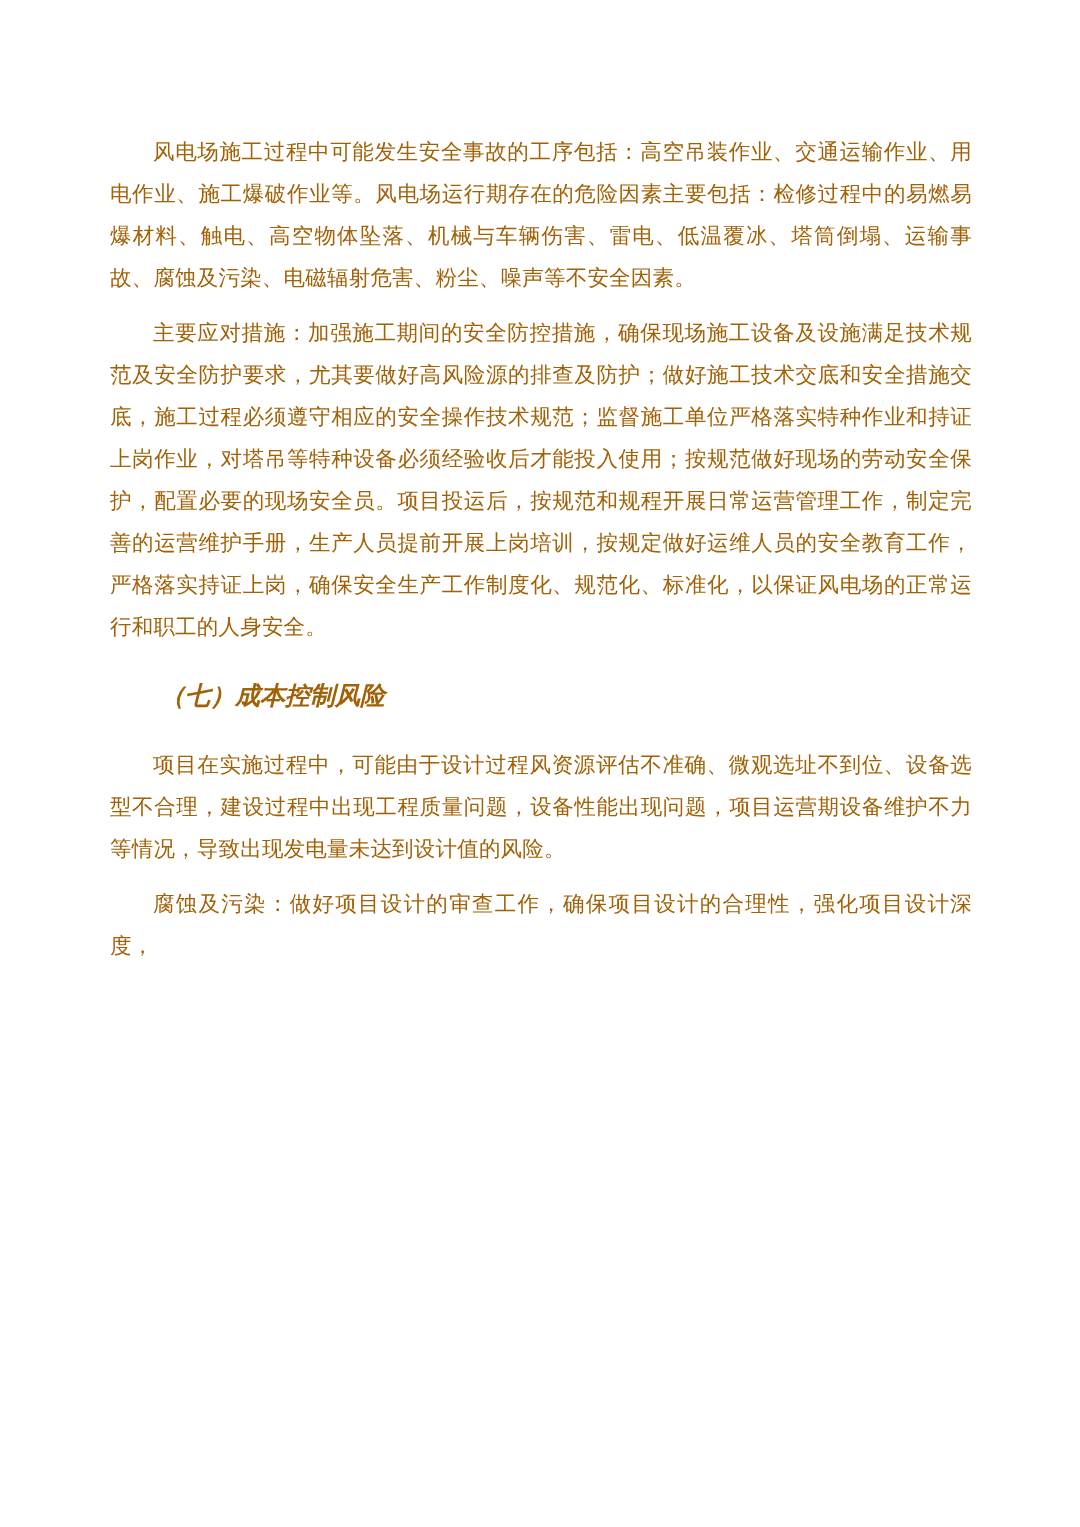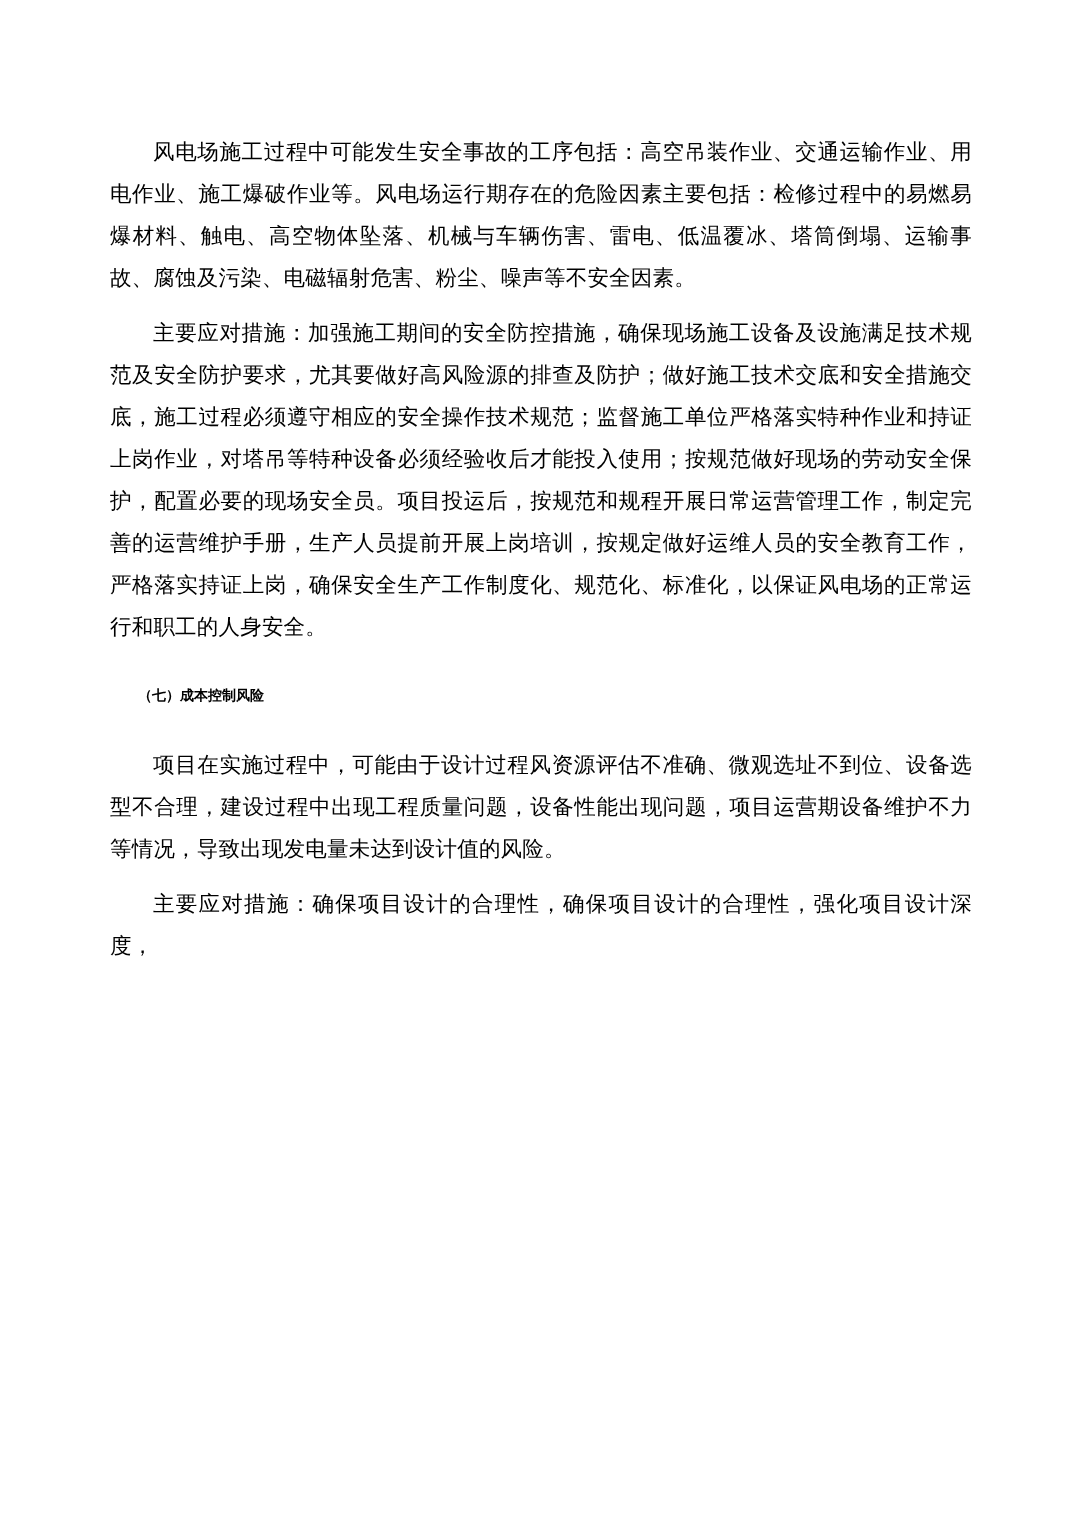--- a/index.html
+++ b/index.html
@@ -11,49 +11,50 @@
     position: relative;
     width: 1080px;
     height: 1527px;
     box-sizing: border-box;
     background: #ffffff;
     padding: 131px 108px 0 110px;
     overflow: hidden;
     font-family: "Liberation Serif", "DejaVu Serif", serif;
     font-size: 21.5px;
     line-height: 42px;
-    color: #000000;
+    color: #a16207;
   }
   .para {
     margin: 0 0 13px 0;
     text-indent: 2em;
     text-align: justify;
     letter-spacing: 0.2px;
   }
   .para:last-child {
     margin-bottom: 0;
   }
   .heading {
     margin: 27px 0 27px 0;
     text-indent: 2em;
-    font-size: 14px;
+    font-size: 25px;
     font-weight: bold;
+    font-style: italic;
     line-height: 42px;
     text-align: left;
   }
 </style>
 </head>
 <body>
 
 <div class="page">
   <p class="para">风电场施工过程中可能发生安全事故的工序包括：高空吊装作业、交通运输作业、用电作业、施工爆破作业等。风电场运行期存在的危险因素主要包括：检修过程中的易燃易爆材料、触电、高空物体坠落、机械与车辆伤害、雷电、低温覆冰、塔筒倒塌、运输事故、腐蚀及污染、电磁辐射危害、粉尘、噪声等不安全因素。</p>
 
   <p class="para">主要应对措施：加强施工期间的安全防控措施，确保现场施工设备及设施满足技术规范及安全防护要求，尤其要做好高风险源的排查及防护；做好施工技术交底和安全措施交底，施工过程必须遵守相应的安全操作技术规范；监督施工单位严格落实特种作业和持证上岗作业，对塔吊等特种设备必须经验收后才能投入使用；按规范做好现场的劳动安全保护，配置必要的现场安全员。项目投运后，按规范和规程开展日常运营管理工作，制定完善的运营维护手册，生产人员提前开展上岗培训，按规定做好运维人员的安全教育工作，严格落实持证上岗，确保安全生产工作制度化、规范化、标准化，以保证风电场的正常运行和职工的人身安全。</p>
 
   <h3 class="heading">（七）成本控制风险</h3>
 
 
 
 
   <p class="para">项目在实施过程中，可能由于设计过程风资源评估不准确、微观选址不到位、设备选型不合理，建设过程中出现工程质量问题，设备性能出现问题，项目运营期设备维护不力等情况，导致出现发电量未达到设计值的风险。</p>
 
-  <p class="para">主要应对措施：确保项目设计的合理性，确保项目设计的合理性，强化项目设计深度，</p>
+  <p class="para">腐蚀及污染：做好项目设计的审查工作，确保项目设计的合理性，强化项目设计深度，</p>
 </div>
 
 </body></html>

